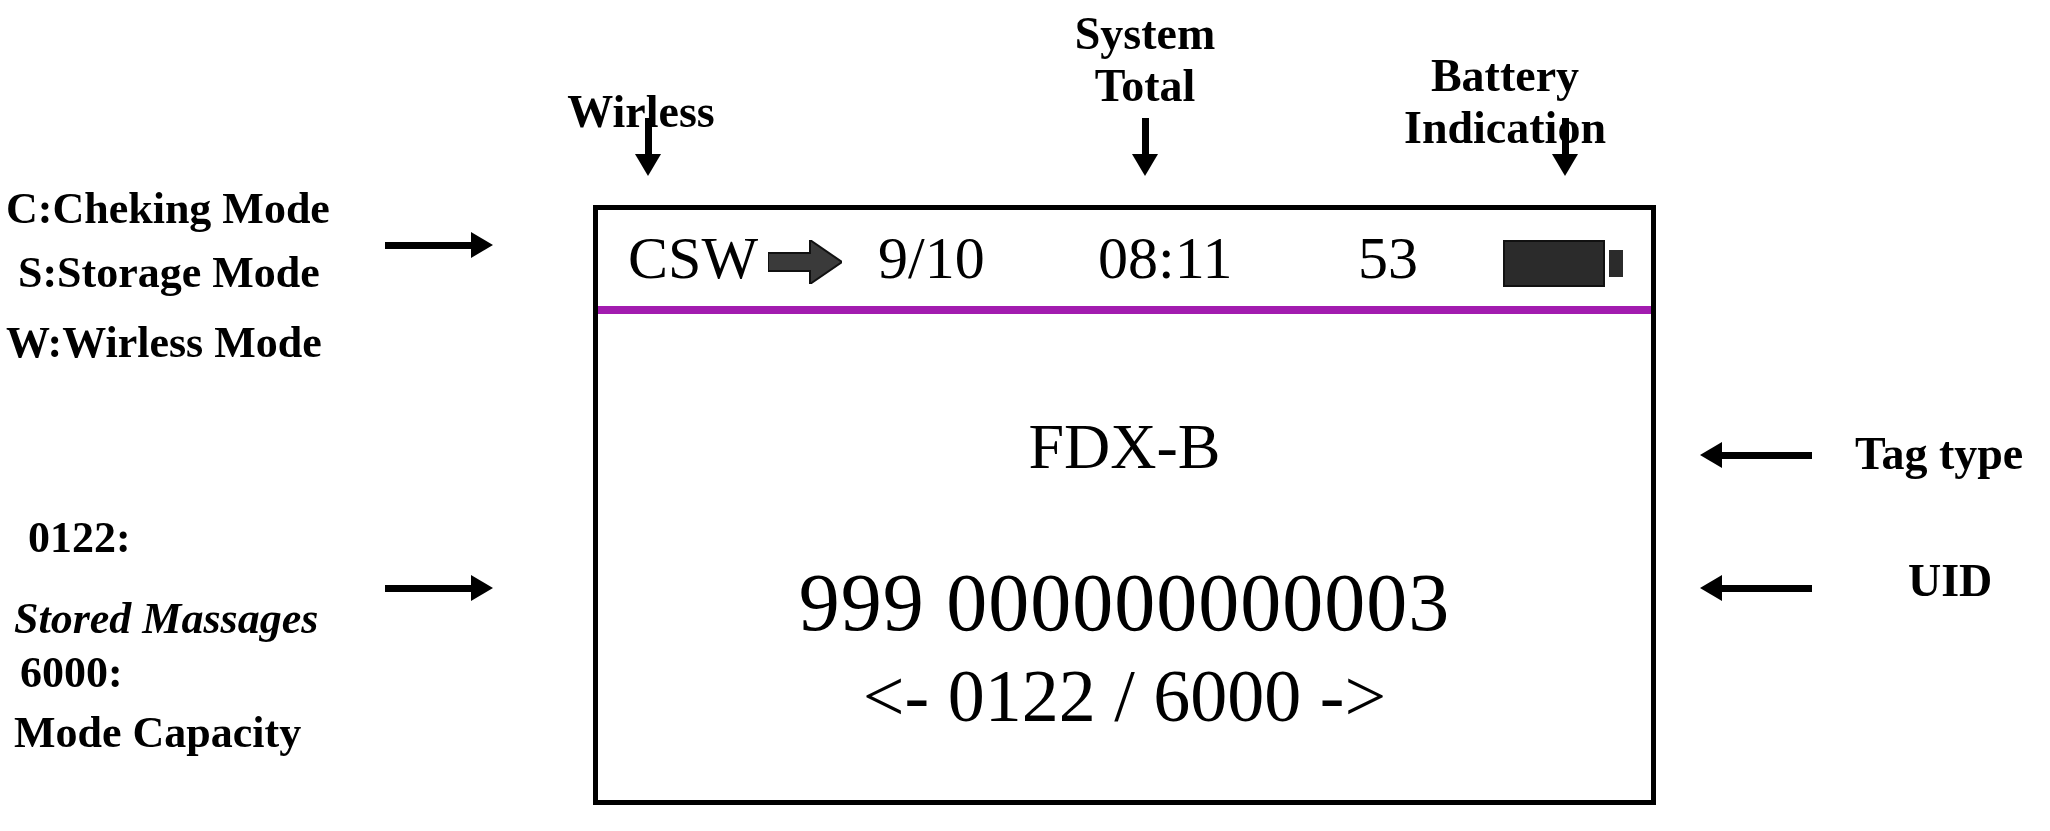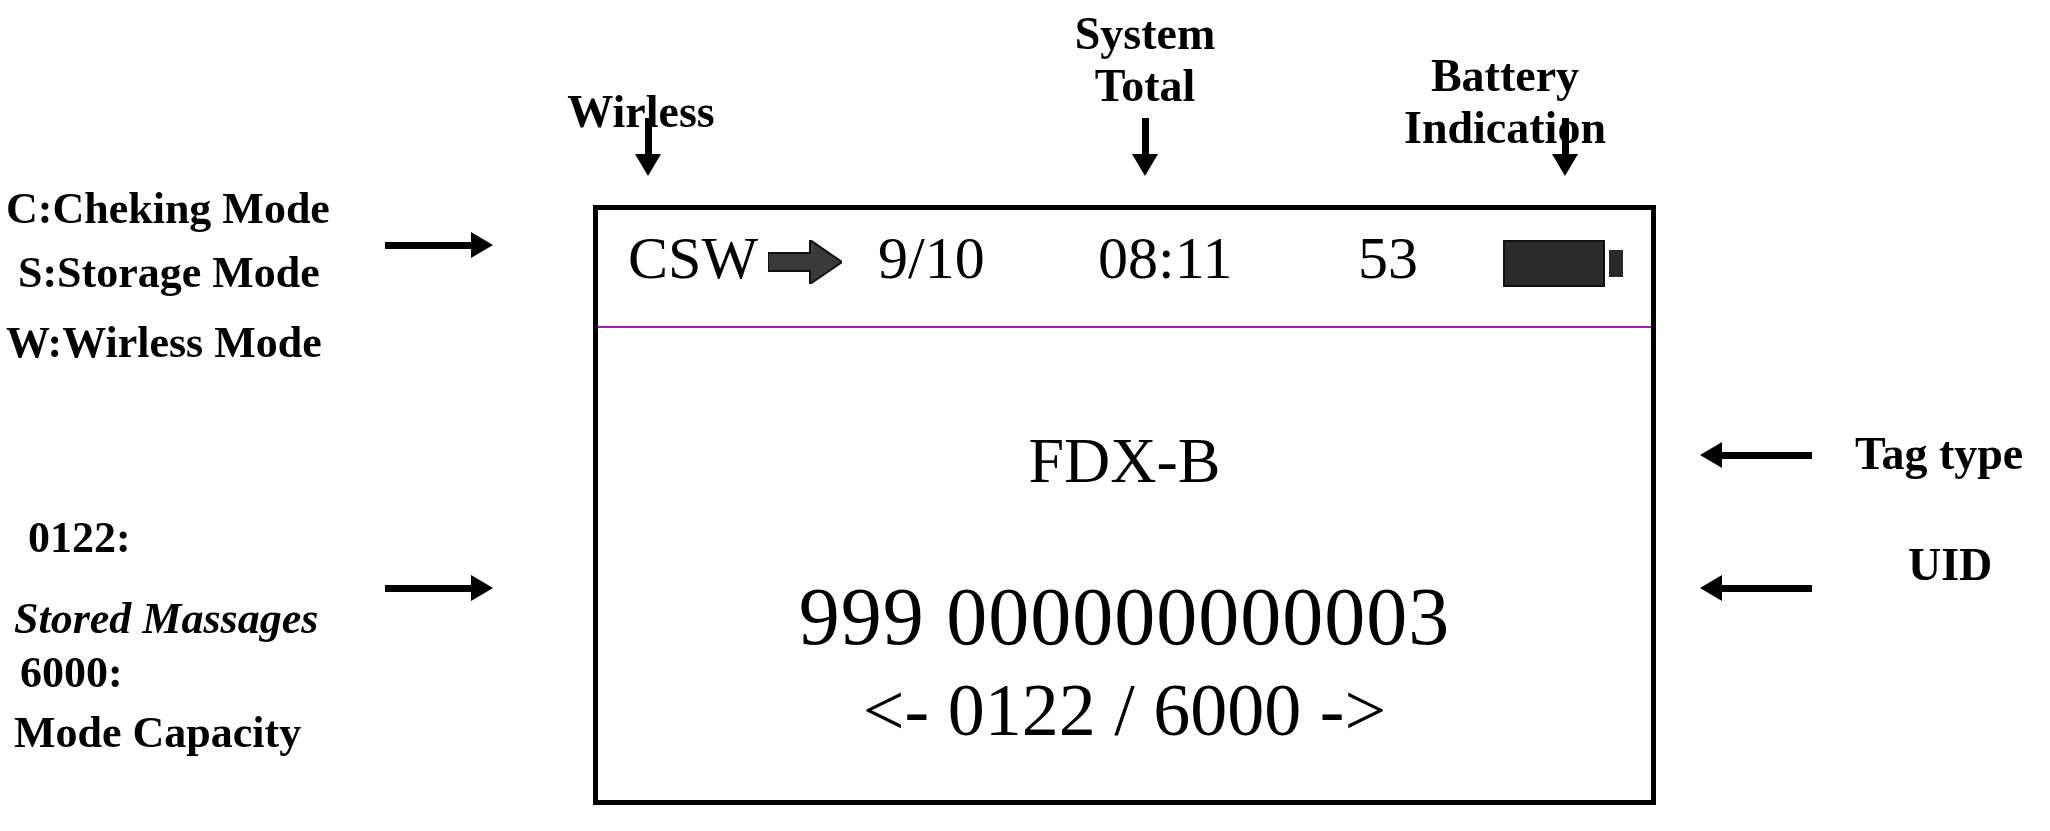--- a/index.html
+++ b/index.html
@@ -100,22 +100,22 @@
     left: 593px;
     top: 205px;
     width: 1063px;
     height: 600px;
     border: 5px solid #000;
     background: #ffffff;
     box-sizing: border-box;
   }
   #statusbar {
     position: relative;
-    height: 118px;
-    border-bottom: 2px solid #a21caf;
+    height: 104px;
+    border-bottom: 8px solid #a21caf;
     box-sizing: border-box;
   }
   .sb-item {
     position: absolute;
     font-family: "Liberation Serif", "DejaVu Serif", serif;
     font-size: 60px;
     line-height: 97px;
     color: #000;
     white-space: pre;
   }
@@ -228,21 +228,21 @@
   <div class="arrow-h" style="left:1700px; top:455px; width:115px;">
     <div class="shaft" style="left:20px; width:92px;"></div>
     <div class="head-l" style="left:0;"></div>
   </div>
   <div class="abs anno anno-right" style="left:1855px; top:428px;">Tag type</div>
 
   <div class="arrow-h" style="left:1700px; top:588px; width:115px;">
     <div class="shaft" style="left:20px; width:92px;"></div>
     <div class="head-l" style="left:0;"></div>
   </div>
-  <div class="abs anno anno-right" style="left:1908px; top:539px;">UID</div>
+  <div class="abs anno anno-right" style="left:1908px; top:555px;">UID</div>
 
   <div id="lcd">
 
     <div id="statusbar">
 
       <div class="sb-item" id="mode-flags">CSW</div>
 
       <div id="wireless-arrow-icon">
         <svg width="74" height="44" viewBox="0 0 74 44">
           <path d="M0 13 H42 V0 L74 22 L42 44 V31 H0 Z" fill="#3a3a3a" stroke="#111" stroke-width="2"></path>

